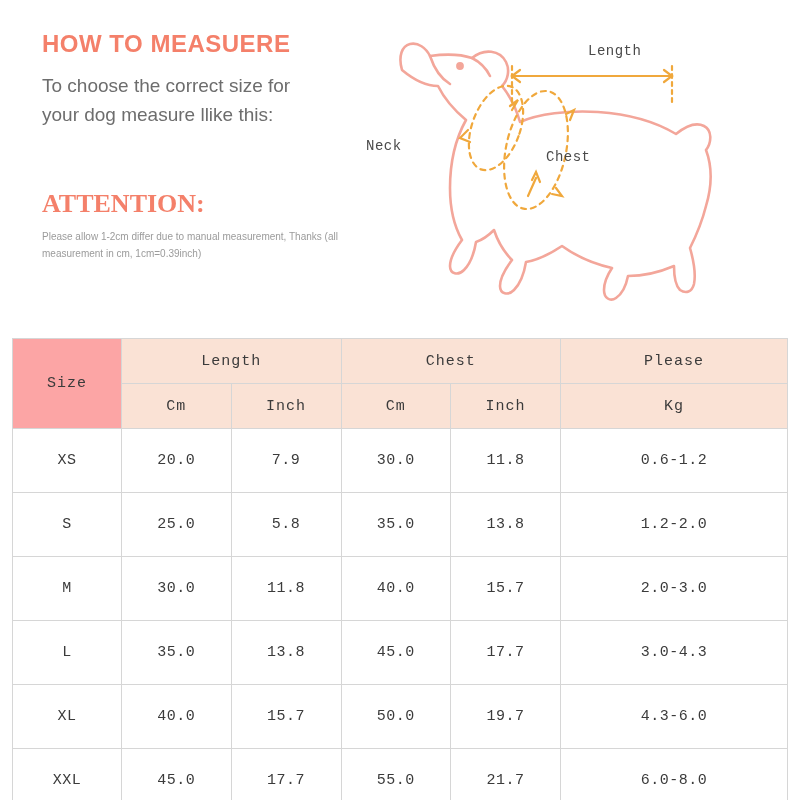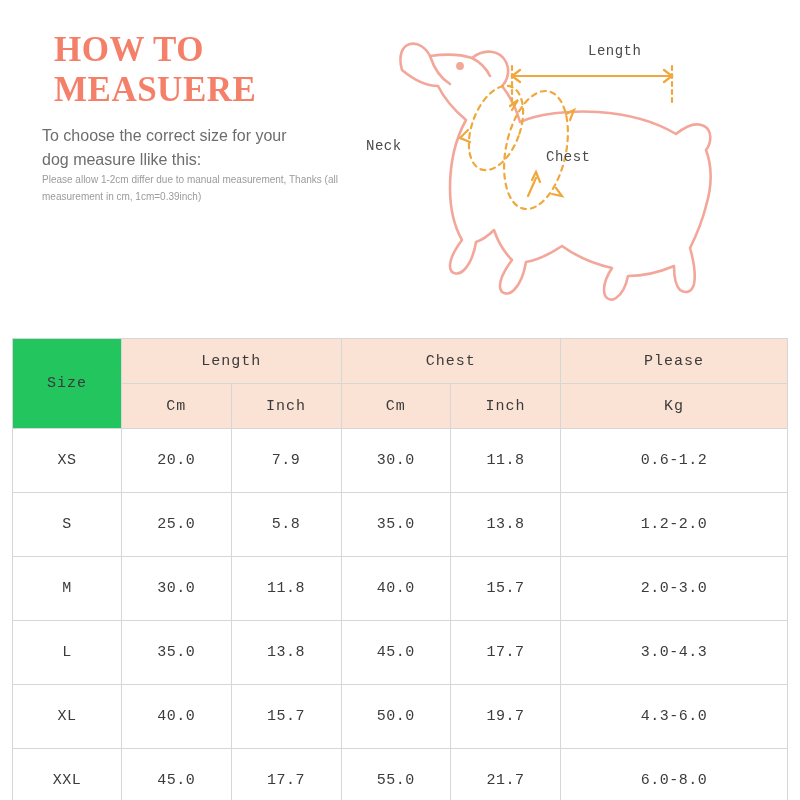--- a/index.html
+++ b/index.html
@@ -26,29 +26,29 @@
     position: relative;
     height: 335px;
   }
   .text-col {
     position: absolute;
     left: 42px;
     top: 30px;
     width: 340px;
   }
   .title-main {
-    font-family: Liberation Serif, serif;
+    font-family: Liberation Sans, sans-serif;
     font-weight: bold;
-    font-size: 35px;
+    font-size: 24px;
     letter-spacing: 0.5px;
     color: #f4806a;
-    margin: 0 0 14px 12px;
+    margin: 0 0 14px 0;
   }
   .subtitle {
-    font-size: 16px;
+    font-size: 19px;
     line-height: 1.5;
     color: #6d6d6d;
     margin: 0;
     max-width: 260px;
   }
   .title-attention {
     font-family: "Liberation Serif", serif;
     font-weight: bold;
     font-size: 26px;
     color: #f4806a;
@@ -102,21 +102,21 @@
     font-weight: normal;
     font-size: 15px;
     color: #3b3b3b;
   }
   .hdr {
     background: #fae2d5;
     height: 42px;
     letter-spacing: 1px;
   }
   .hdr-size {
-    background: #22c55e;
+    background: #fca5a5;
     letter-spacing: 1px;
   }
   .body-row td {
     height: 61px;
     font-size: 15px;
     letter-spacing: 0.5px;
   }
   .col-size { width: 106px; }
   .col-unit { width: 110px; }
   .col-weight { width: 224px; }
@@ -124,20 +124,21 @@
 </head>
 <body>
 
 <div class="page">
 
   <div class="top">
 
     <div class="text-col">
       <h1 class="title-main">HOW TO MEASUERE</h1>
       <p class="subtitle">To choose the correct size for your dog measure llike this:</p>
+      <h2 class="title-attention">ATTENTION:</h2>
       <p class="attention-note">Please allow 1-2cm differ due to manual measurement, Thanks (all measurement in cm, 1cm=0.39inch)</p>
     </div>
 
     <div class="dog-wrap">
       <svg width="430" height="320" viewBox="0 0 430 320">
 
         <g fill="none" stroke="#f3a69a" stroke-width="2.6" stroke-linecap="round" stroke-linejoin="round">
           <path d="M42,60 C38,46 42,36 50,34 C58,32 66,38 70,46
                    C84,44 100,44 112,48
                    C124,38 140,40 146,52

